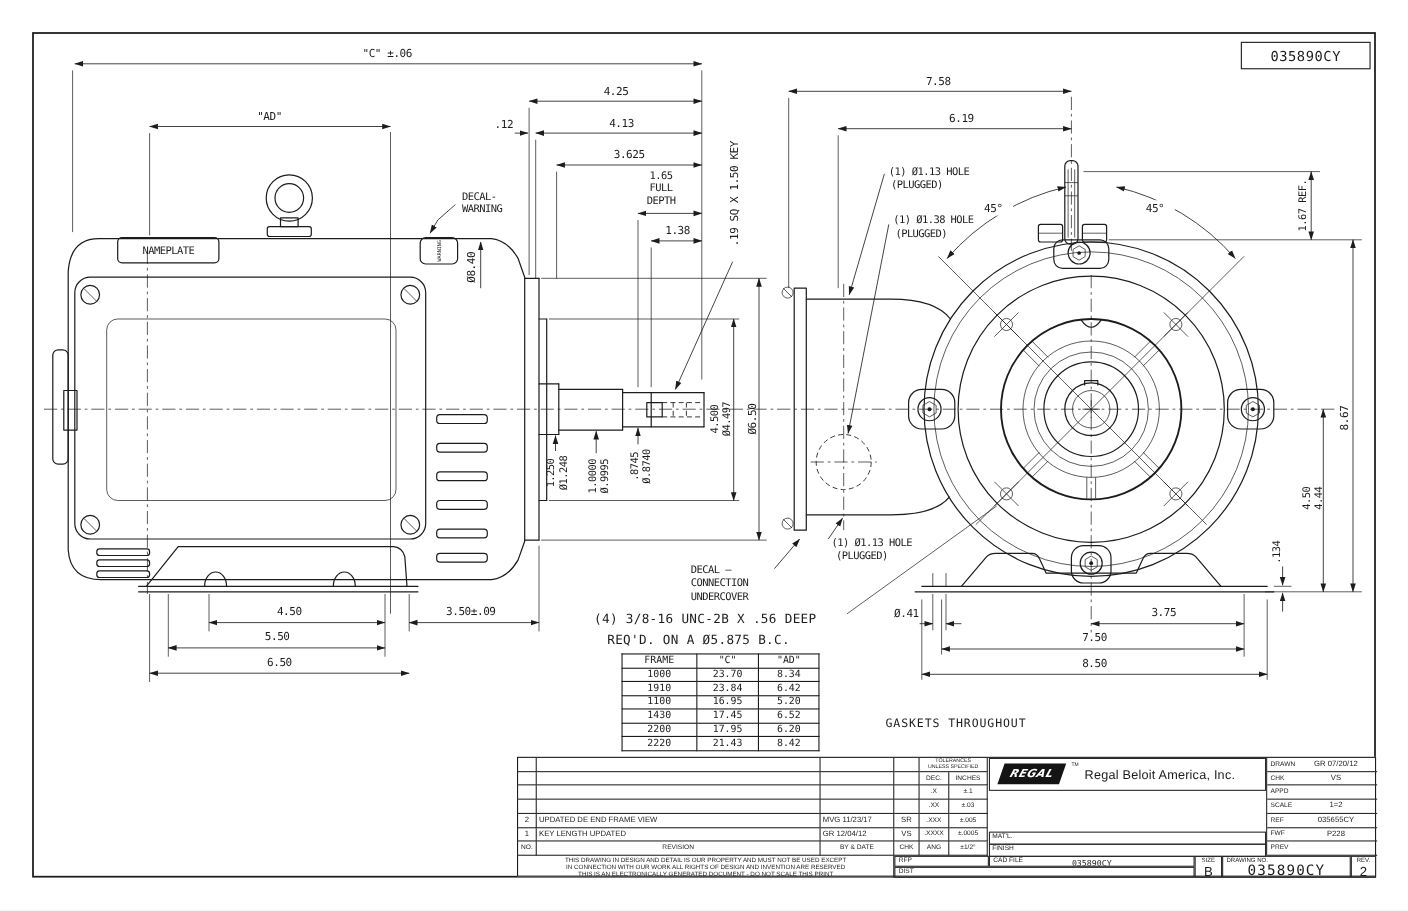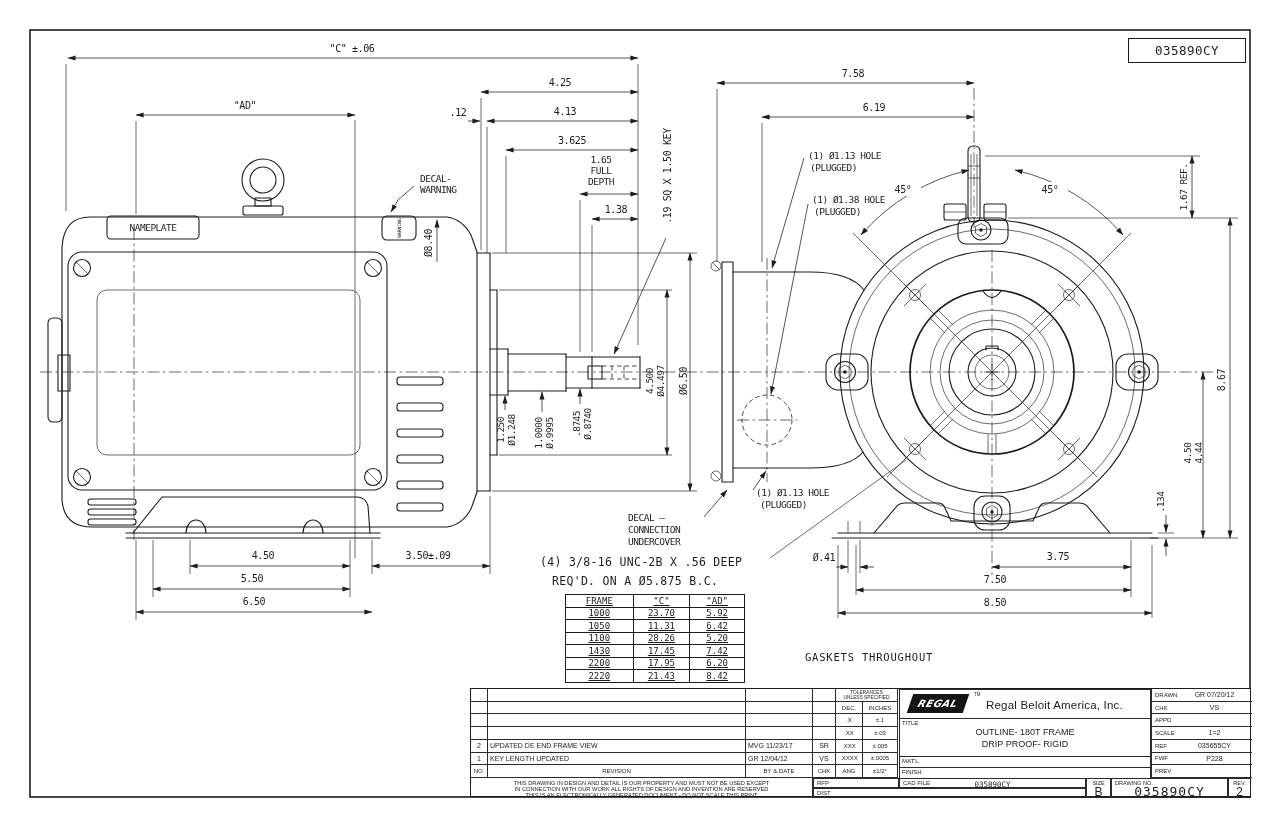--- a/index.html
+++ b/index.html
@@ -42,21 +42,21 @@
   .logo{position:absolute;left:10px;top:4px;width:56px;height:19px;background:#141414;
         transform:skewX(-19deg);display:flex;align-items:center;justify-content:center;}
   .logo span{color:#fff;font:italic bold 10px "DejaVu Sans",sans-serif;letter-spacing:0.5px;}
   .tm{position:absolute;left:74px;top:2px;font-size:4.5px;}
   .company{position:absolute;left:86px;top:0;height:29px;display:flex;align-items:center;
            font-size:11.5px;letter-spacing:0.2px;}
   
   .ftable{position:absolute;left:565px;top:594px;width:180px;border:1.4px solid #1c1c1c;
           border-collapse:collapse;background:#fff;}
   .ftable td,.ftable th{border:0.9px solid #1c1c1c;font:9px "DejaVu Sans Mono",monospace;
-          font-weight:normal;text-align:center;height:11.5px;padding:0;text-decoration:underline;}
+          font-weight:normal;text-align:center;height:11.5px;padding:0;}
   .ftable col.c1{width:68px}.ftable col.c2{width:57px}.ftable col.c3{width:55px}
   .idbox{position:absolute;left:1128px;top:38px;width:118px;height:25px;border:1.4px solid #1c1c1c;
          box-sizing:border-box;display:flex;align-items:center;justify-content:center;
          font:12.5px "DejaVu Sans Mono",monospace;letter-spacing:0.5px;background:#fff;}
 </style>
 </head>
 <body>
 
 <div class="page">
 
@@ -428,36 +428,36 @@
       </colgroup>
   <tbody>
         <tr>
     <th>FRAME</th>
     <th>"C"</th>
     <th>"AD"</th>
   </tr>
   <tr>
           <td>1000</td>
           <td>23.70</td>
-          <td>5.92</td>
+          <td>8.34</td>
         </tr>
   <tr>
-          <td>1050</td>
-          <td>11.31</td>
+          <td>1910</td>
+          <td>23.84</td>
           <td>6.42</td>
         </tr>
   <tr>
           <td>1100</td>
-          <td>28.26</td>
+          <td>16.95</td>
           <td>5.20</td>
         </tr>
   <tr>
           <td>1430</td>
           <td>17.45</td>
-          <td>7.42</td>
+          <td>6.52</td>
         </tr>
   <tr>
           <td>2200</td>
           <td>17.95</td>
           <td>6.20</td>
         </tr>
   <tr>
           <td>2220</td>
           <td>21.43</td>
           <td>8.42</td>
@@ -523,25 +523,20 @@
     <div>THIS IS AN ELECTRONICALLY GENERATED DOCUMENT - DO NOT SCALE THIS PRINT</div>
   </div>
 
   <div class="cell" style="left:428px;top:0;width:252px;height:30px">
     <div class="logo">
           <span>REGAL</span>
         </div>
     <div class="tm">TM</div>
     <div class="company">Regal Beloit America, Inc.</div>
   </div>
-  <div class="cell" style="left:428px;top:29px;width:252px;height:39px">
-    <div class="abs" style="left:2px;top:1px;font-size:6px">TITLE</div>
-    <div class="abs" style="left:0;top:8px;width:100%;text-align:center;font-size:9px">OUTLINE- 180T FRAME</div>
-    <div class="abs" style="left:0;top:20px;width:100%;text-align:center;font-size:9px">DRIP PROOF- RIGID</div>
-  </div>
   <div class="cell" style="left:428px;top:67px;width:252px;height:12px">
     <span style="font-size:6px;padding-left:2px">MAT'L.</span>
   </div>
   <div class="cell" style="left:428px;top:78px;width:252px;height:12px">
     <span style="font-size:6px;padding-left:2px">FINISH</span>
   </div>
 
   <div class="rcol">
     <div class="rrow">
           <span class="rlab">DRAWN</span>

